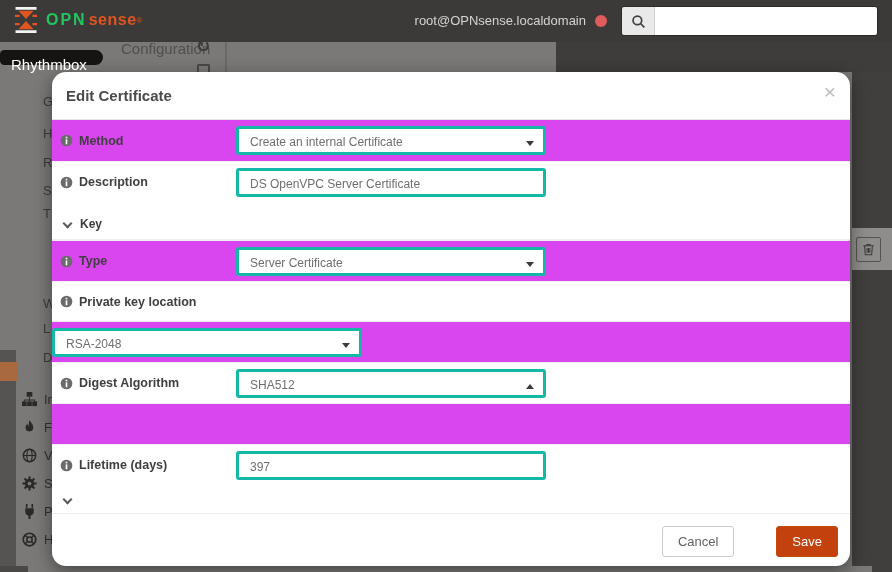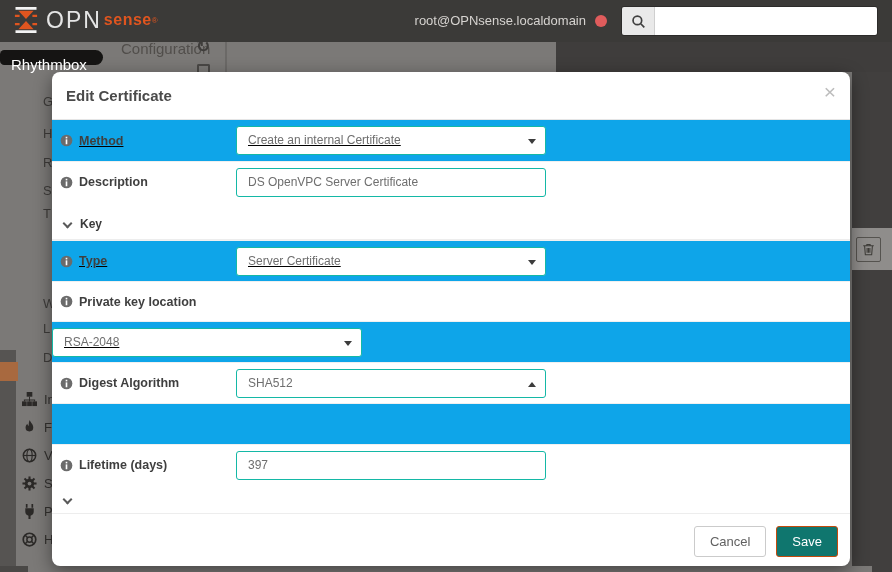--- a/index.html
+++ b/index.html
@@ -4,21 +4,21 @@
 <style>
   * { margin:0; padding:0; box-sizing:border-box; }
   html,body { background:#555; }
   body { font-family:"Liberation Sans", sans-serif; }
   .stage { position:relative; width:892px; height:572px; overflow:hidden; background:#7b7977; }
 
   
   .topbar { position:absolute; left:0; top:0; width:892px; height:42px; background:#3b3a38; z-index:30; }
   .logo-wrap { position:absolute; left:12px; top:6px; display:flex; align-items:center; }
   .logo-mark { width:28px; height:28px; margin-right:6px; }
-  .logo-opn { color:#e5e5e5; font-size:23px; font-weight:400; letter-spacing:2px; }
+  .logo-opn { color:#22c55e; font-size:16px; font-weight:700; letter-spacing:2px; }
   .logo-sense { color:#e0551f; font-size:16px; font-weight:700; letter-spacing:.5px; margin-left:2px; }
   .logo-reg { color:#e0551f; font-size:8px; vertical-align:top; }
   .topbar-user { position:absolute; right:306px; top:13px; color:#d6d3d0; font-size:13px; }
   .status-dot { position:absolute; right:285px; top:15px; width:12px; height:12px; border-radius:50%; background:#e05c5c; }
   .searchbox { position:absolute; right:14px; top:6px; width:257px; height:30px; display:flex; border-radius:3px; overflow:hidden; border:1px solid #2c2b2a; }
   .search-btn { width:33px; background:#e9e9e9; border-right:1px solid #cfcfcf; display:flex; align-items:center; justify-content:center; }
   .searchbox input { flex:1; border:0; outline:none; background:#fff; font-size:13px; padding:0 8px; color:#444; }
 
   
   .strip-under-header { position:absolute; left:0; top:42px; width:556px; height:30px; background:#7b7977; }
@@ -41,45 +41,45 @@
   .bottom-strip { position:absolute; left:0; top:566px; width:892px; height:6px; background:#7b7977; }
   .bottom-strip .dark-l { position:absolute; left:0; top:0; width:28px; height:6px; background:#4a4846; }
   .bottom-strip .dark-r { position:absolute; right:0; top:0; width:20px; height:6px; background:#413f3e; }
 
   
   .tooltip { position:absolute; left:0; top:50px; height:15px; line-height:29px; padding:0 16px 0 11px;
              background:#151413; color:#fff; font-size:15px; border-radius:8px 14px 14px 8px; z-index:40; }
 
   
   .modal { position:absolute; left:52px; top:72px; width:798px; height:494px; background:#fff;
-           border-radius:8px; box-shadow:0 5px 18px rgba(0,0,0,.45); z-index:20; display:flex; flex-direction:column; }
+           border-radius:14px; box-shadow:0 5px 18px rgba(0,0,0,.45); z-index:20; display:flex; flex-direction:column; }
   .modal-header { height:48px; flex:0 0 auto; border-bottom:1px solid #e5e5e5; position:relative; }
   .modal-title { position:absolute; left:14px; top:15px; font-size:15px; font-weight:700; color:#4a4a4a; }
   .modal-close { position:absolute; right:14px; top:9px; font-size:21px; color:#bcbcbc; cursor:pointer; line-height:1; }
   .modal-body { flex:1 1 auto; }
   .row { display:flex; align-items:center; border-top:1px solid #f0f0f0; }
   .row:first-child { border-top:none; }
   .row.h41 { height:41px; } .row.h40 { height:40px; }
-  .row.striped { background:#0ea5e9;text-decoration:underline; }
+  .row.striped { background:#d946ef; }
   .label-cell { width:184px; flex:0 0 auto; padding-left:8px; display:flex; align-items:center; }
   .info-ico { width:13px; height:13px; margin-right:6px; flex:0 0 auto; }
   .label-txt { font-size:12.5px; font-weight:700; color:#3f3f3f; white-space:nowrap; }
-  .ctrl { position:relative; width:310px; height:29px; border:1px solid #14b8a6; border-radius:3px; background:#fff;
+  .ctrl { position:relative; width:310px; height:29px; border:3px solid #14b8a6; border-radius:3px; background:#fff;
           font-size:12px; color:#6e6e6e; line-height:27px; padding:0 22px 0 11px; white-space:nowrap; overflow:hidden; }
   .ctrl input { width:100%; height:100%; border:0; outline:none; font-size:12px; color:#6e6e6e; font-family:inherit; background:transparent; }
   .caret { position:absolute; right:9px; top:12px; width:0; height:0; border-left:4px solid transparent; border-right:4px solid transparent; border-top:5px solid #3c3c3c; }
   .caret.up { border-top:none; border-bottom:5px solid #3c3c3c; }
   .section-row { height:38px; display:flex; align-items:flex-end; padding:0 0 8px 10px; border-bottom:1px solid #ededed; }
   .section-row.general { height:29px; padding-bottom:6px; }
   .chev { width:7px; height:7px; border-left:2px solid #5a5a5a; border-bottom:2px solid #5a5a5a; transform:rotate(-45deg); margin:0 9px 4px 2px; }
   .section-txt { font-size:12px; font-weight:700; color:#3c3c3c; }
   .modal-footer { flex:0 0 auto; height:50px; display:flex; align-items:center; justify-content:flex-end; padding-right:12px; gap:10px; }
-  .btn { font-family:inherit; font-size:13px; border-radius:3px; padding:7px 15px; cursor:pointer; }
+  .btn { font-family:inherit; font-size:13px; border-radius:3px; padding:7px 15px; cursor:pointer;margin-left:32px; }
   .btn-cancel { background:#fff; border:1px solid #cbcbcb; color:#616161; }
-  .btn-save { background:#0f766e; border:1px solid #c44a0c; color:#fff; }
+  .btn-save { background:#c2410c; border:1px solid #c44a0c; color:#fff; }
 </style>
 </head>
 <body>
 
 <div class="stage">
 
   <div class="strip-under-header"></div>
   <div class="strip-under-header-dark"></div>
   <div class="bg-vdivider"></div>
   <div class="bg-config">Configuration</div>

